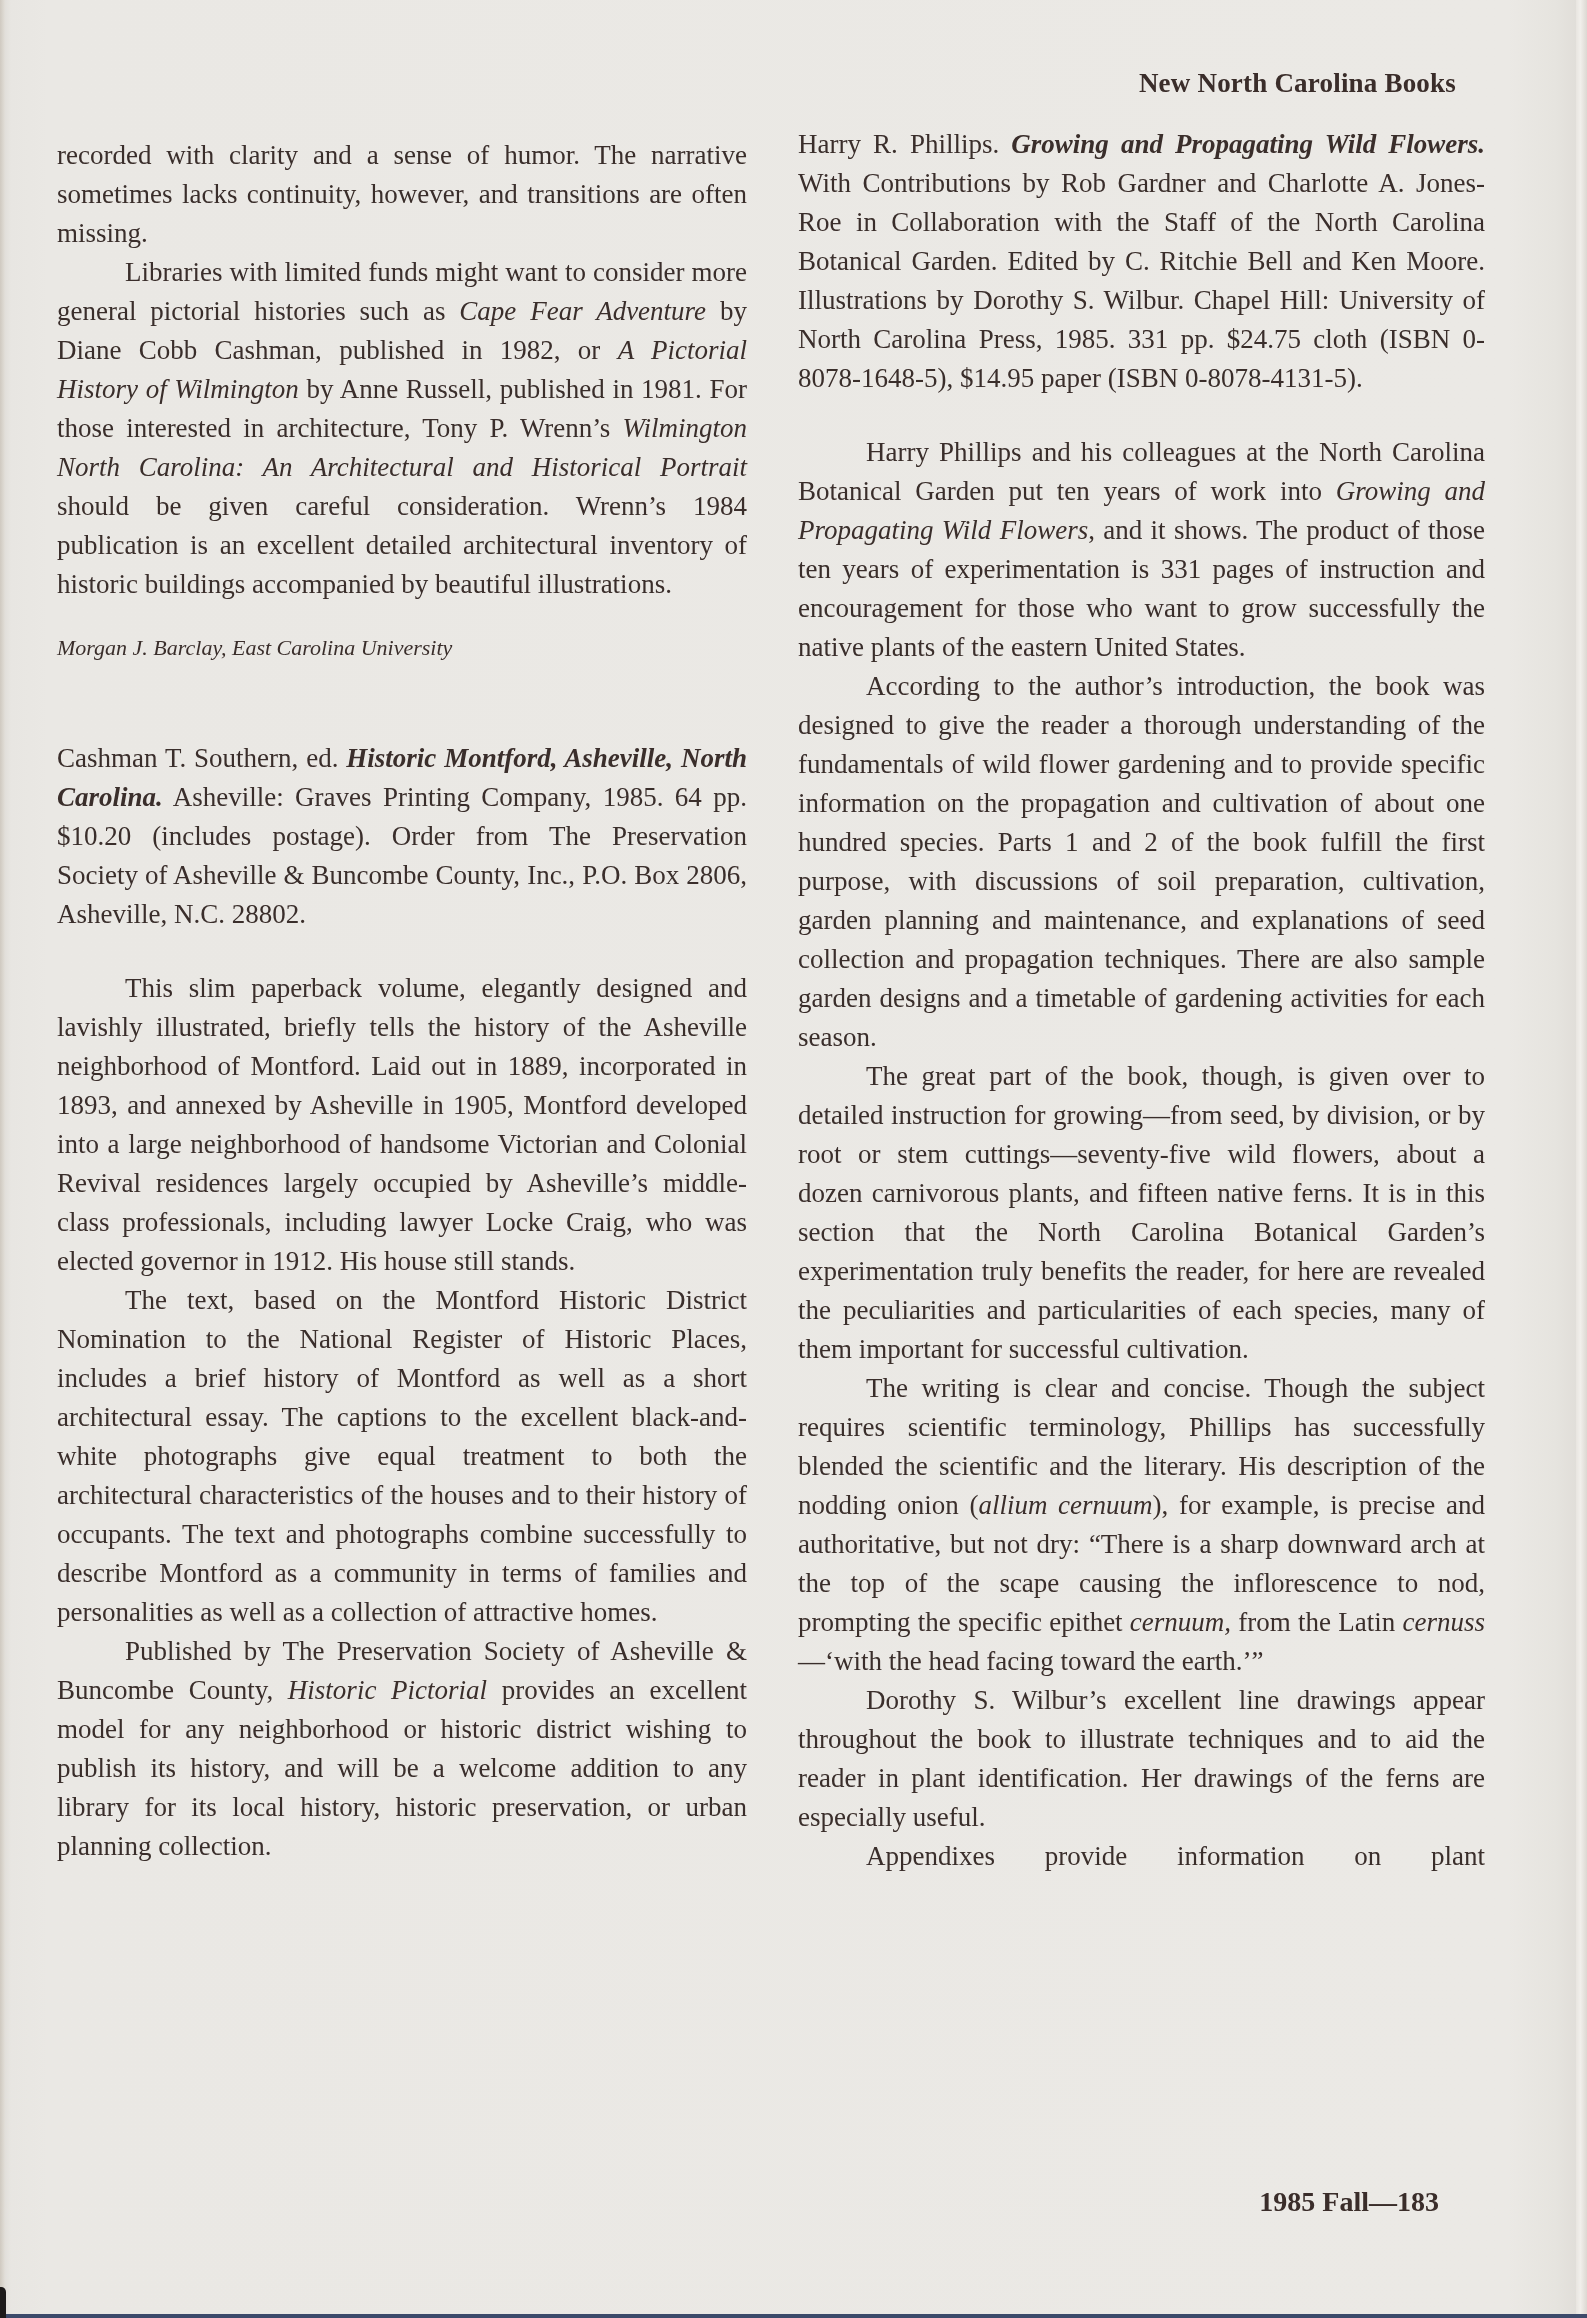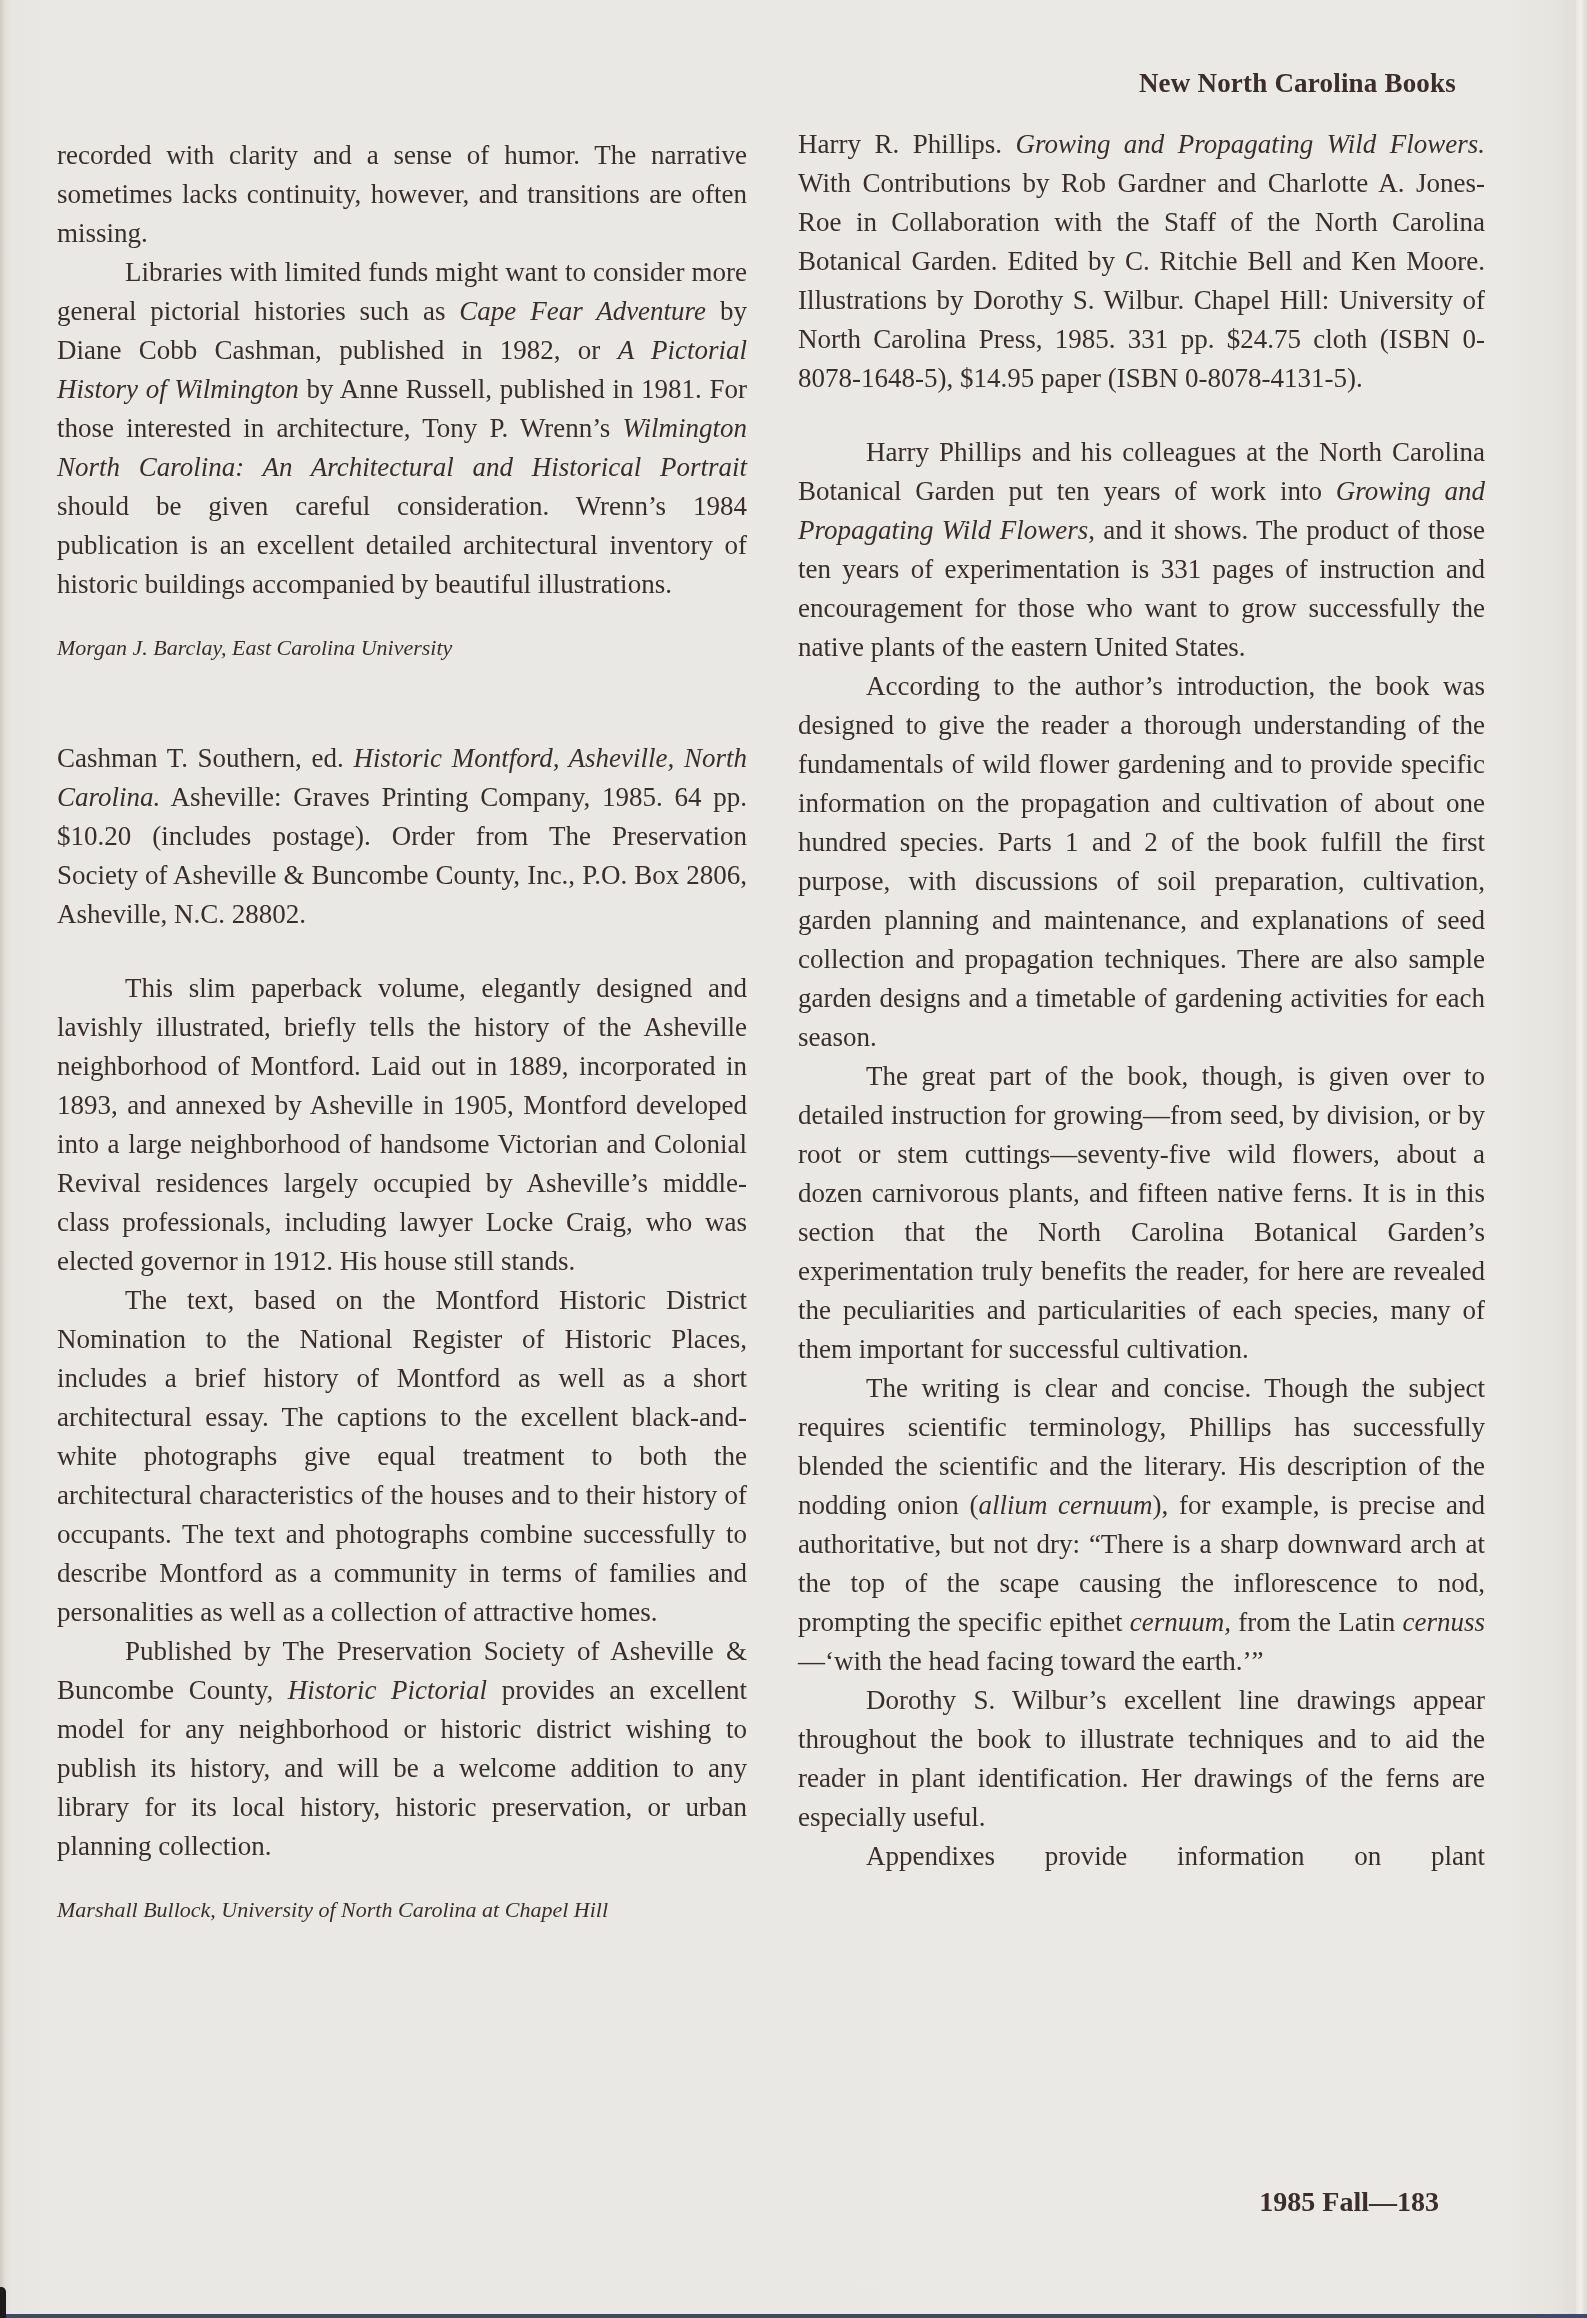--- a/index.html
+++ b/index.html
@@ -72,21 +72,21 @@
     top: 125px;
     width: 687px;
   }
   p { margin: 0; }
   .indent { text-indent: 68px; }
   .cite {
     text-indent: 0;
   }
   .cite .title-b {
     font-style: italic;
-    font-weight: normal;
+    font-weight: bold;
   }
   .em { font-style: italic; }
   .sig {
     font-style: italic;
     font-size: 22px;
     line-height: 28.6px;
     text-align: left;
   }
   .gap-m { height: 35px; }
   .gap-l { height: 76px; }
@@ -120,21 +120,20 @@
 
     <p class="cite"><span>Cashman T. Southern, ed. </span><span class="title-b">Historic Montford, Asheville, North Carolina.</span><span> Asheville: Graves Printing Company, 1985. 64 pp. $10.20 (includes postage). Order from The Preservation Society of Asheville &amp; Buncombe County, Inc., P.O. Box 2806, Asheville, N.C. 28802.</span></p>
 
     <div class="gap-m"></div>
 
     <p class="indent">This slim paperback volume, elegantly designed and lavishly illustrated, briefly tells the history of the Asheville neighborhood of Montford. Laid out in 1889, incorporated in 1893, and annexed by Asheville in 1905, Montford developed into a large neighborhood of handsome Victorian and Colonial Revival residences largely occupied by Asheville’s middle-class professionals, including lawyer Locke Craig, who was elected governor in 1912. His house still stands.</p>
     <p class="indent">The text, based on the Montford Historic District Nomination to the National Register of Historic Places, includes a brief history of Montford as well as a short architectural essay. The captions to the excellent black-and-white photographs give equal treatment to both the architectural characteristics of the houses and to their history of occupants. The text and photographs combine successfully to describe Montford as a community in terms of families and personalities as well as a collection of attractive homes.</p>
     <p class="indent"><span>Published by The Preservation Society of Asheville &amp; Buncombe County, </span><span class="em">Historic Pictorial</span><span> provides an excellent model for any neighborhood or historic district wishing to publish its history, and will be a welcome addition to any library for its local history, historic preservation, or urban planning collection.</span></p>
 
     <div class="gap-sig"></div>
-    <p class="sig">Marshall Bullock, University of North Carolina at Chapel Hill</p>
   </div>
 
   <div class="col col-right">
     <p class="cite"><span>Harry R. Phillips. </span><span class="title-b">Growing and Propagating Wild Flowers.</span><span> With Contributions by Rob Gardner and Charlotte A. Jones-Roe in Collaboration with the Staff of the North Carolina Botanical Garden. Edited by C. Ritchie Bell and Ken Moore. Illustrations by Dorothy S. Wilbur. Chapel Hill: University of North Carolina Press, 1985. 331 pp. $24.75 cloth (ISBN 0-8078-1648-5), $14.95 paper (ISBN 0-8078-4131-5).</span></p>
 
     <div class="gap-m"></div>
 
     <p class="indent"><span>Harry Phillips and his colleagues at the North Carolina Botanical Garden put ten years of work into </span><span class="em">Growing and Propagating Wild Flowers</span><span>, and it shows. The product of those ten years of experimentation is 331 pages of instruction and encouragement for those who want to grow successfully the native plants of the eastern United States.</span></p>
     <p class="indent">According to the author’s introduction, the book was designed to give the reader a thorough understanding of the fundamentals of wild flower gardening and to provide specific information on the propagation and cultivation of about one hundred species. Parts 1 and 2 of the book fulfill the first purpose, with discussions of soil preparation, cultivation, garden planning and maintenance, and explanations of seed collection and propagation techniques. There are also sample garden designs and a timetable of gardening activities for each season.</p>
     <p class="indent">The great part of the book, though, is given over to detailed instruction for growing—from seed, by division, or by root or stem cuttings—seventy-five wild flowers, about a dozen carnivorous plants, and fifteen native ferns. It is in this section that the North Carolina Botanical Garden’s experimentation truly benefits the reader, for here are revealed the peculiarities and particularities of each species, many of them important for successful cultivation.</p>

